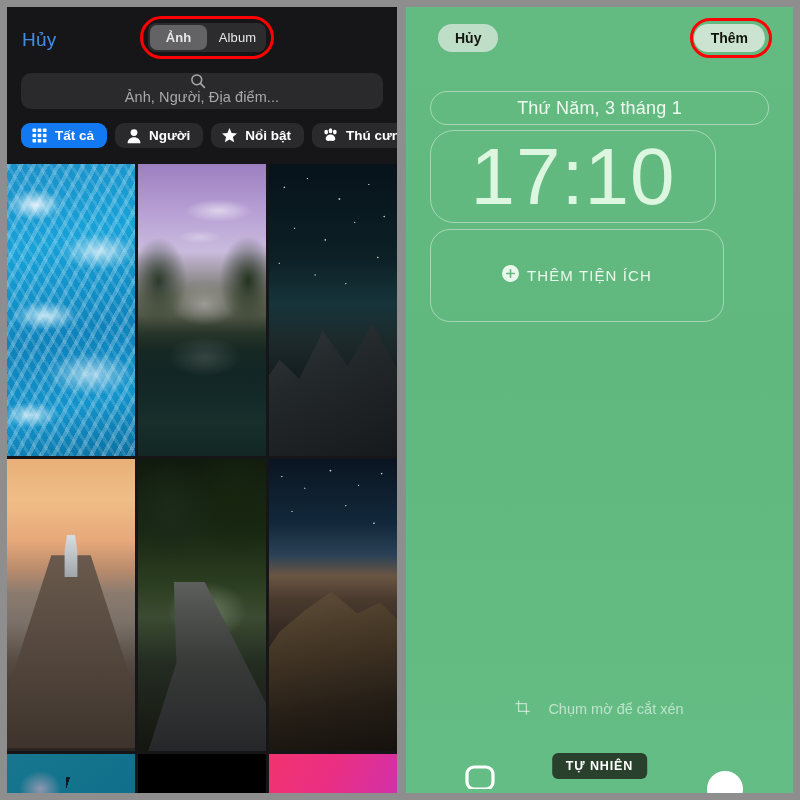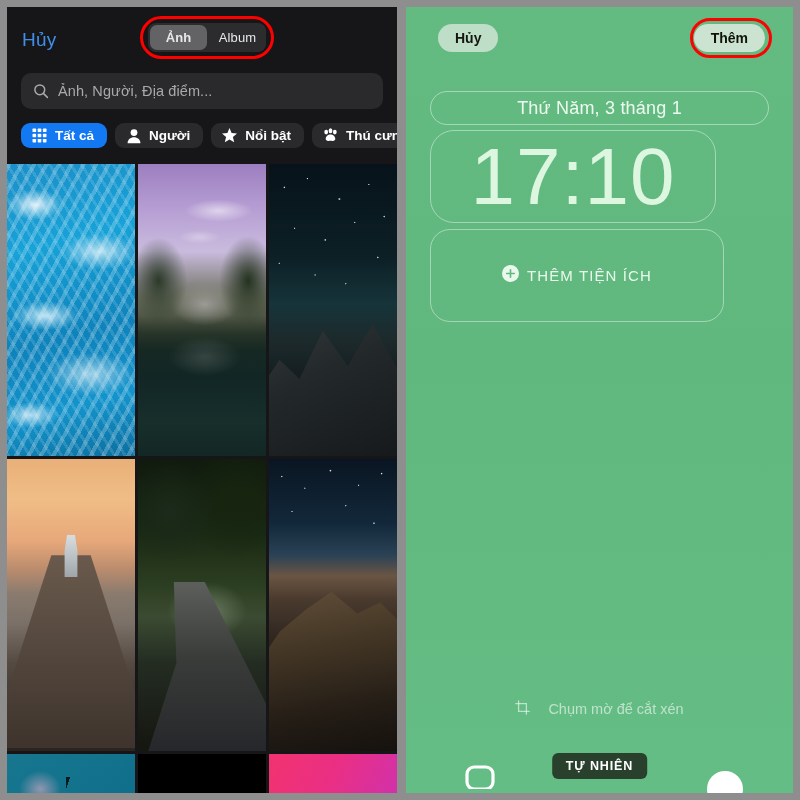--- a/index.html
+++ b/index.html
@@ -87,20 +87,21 @@
     left: 14px;
     top: 66px;
     width: 362px;
     height: 36px;
     background: #2a2a2c;
     border-radius: 10px;
     display: flex;
     align-items: center;
     padding: 0 12px;
     box-sizing: border-box;
+    flex-direction: column;
   }
   .search-icon-wrap {
     width: 16px;
     height: 16px;
     margin-right: 9px;
     flex: 0 0 auto;
     display: flex;
     align-items: center;
     justify-content: center;
   }

